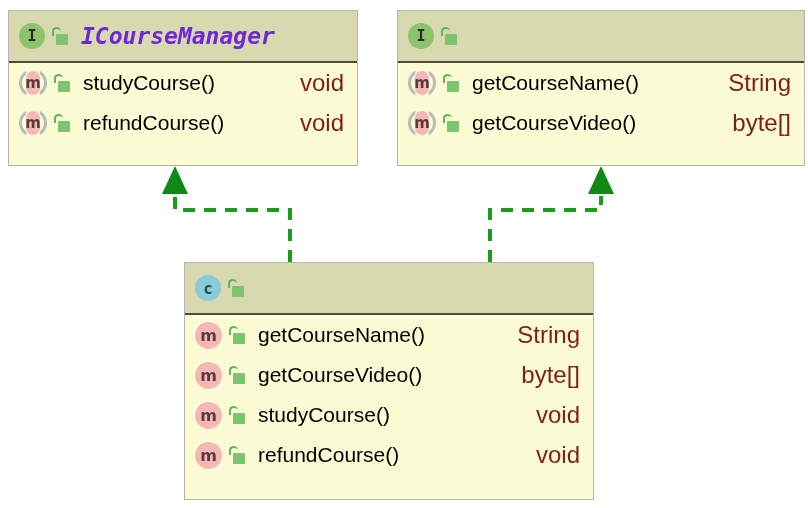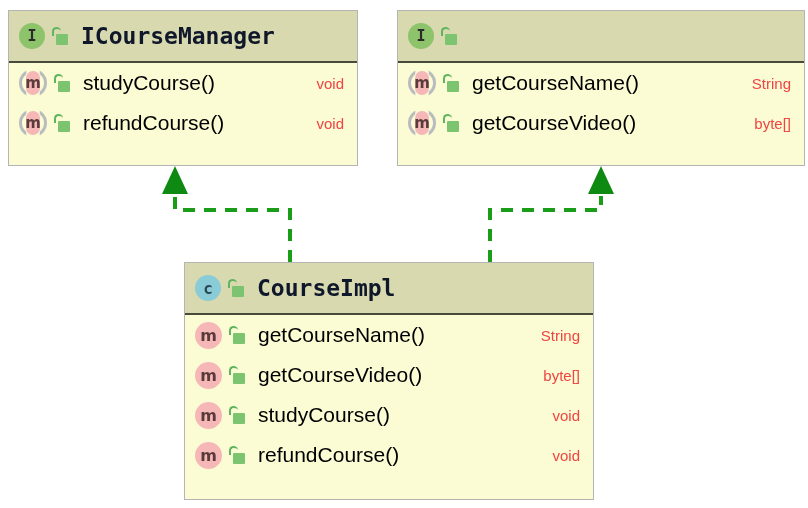--- a/index.html
+++ b/index.html
@@ -47,24 +47,25 @@
     height: 52px;
     display: flex;
     align-items: center;
     padding-left: 10px;
   }
 
   .uml-title {
     font-family: "DejaVu Sans Mono", "Liberation Mono", monospace;
     font-size: 23px;
     font-weight: bold;
-    color: #0f172a;
+    color: #6d28d9;
     letter-spacing: 0px;
     white-space: nowrap;
     margin-left: 12px;
+    font-style: italic;
   }
 
   .uml-body {
     padding: 0;
   }
 
   .uml-row {
     height: 40px;
     display: flex;
     align-items: center;
@@ -74,22 +75,22 @@
   }
 
   .row-name {
     font-size: 21px;
     color: #000000;
     white-space: nowrap;
     margin-left: 12px;
   }
 
   .row-type {
-    font-size: 15px;
-    color: #ef4444;
+    font-size: 24px;
+    color: #7f1d1d;
     white-space: nowrap;
     margin-left: auto;
     padding-left: 10px;
   }
 
   
   .icon {
     display: inline-flex;
     align-items: center;
     justify-content: center;
@@ -292,21 +293,20 @@
     </div>
   </div>
 
   <div class="uml-box" style="left:184px; top:262px; width:410px; height:238px;">
     <div class="uml-header">
       <span class="icon ico-class">c</span>
       <span class="ico-lock">
         <span class="shackle"></span>
           <span class="body"></span>
       </span>
-      <span class="uml-title">CourseImpl</span>
     </div>
     <div class="uml-body">
 
       <div class="uml-row">
         <span class="icon ico-method">m</span>
         <span class="ico-lock">
           <span class="shackle"></span>
             <span class="body"></span>
         </span>
         <span class="row-name">getCourseName()</span>

